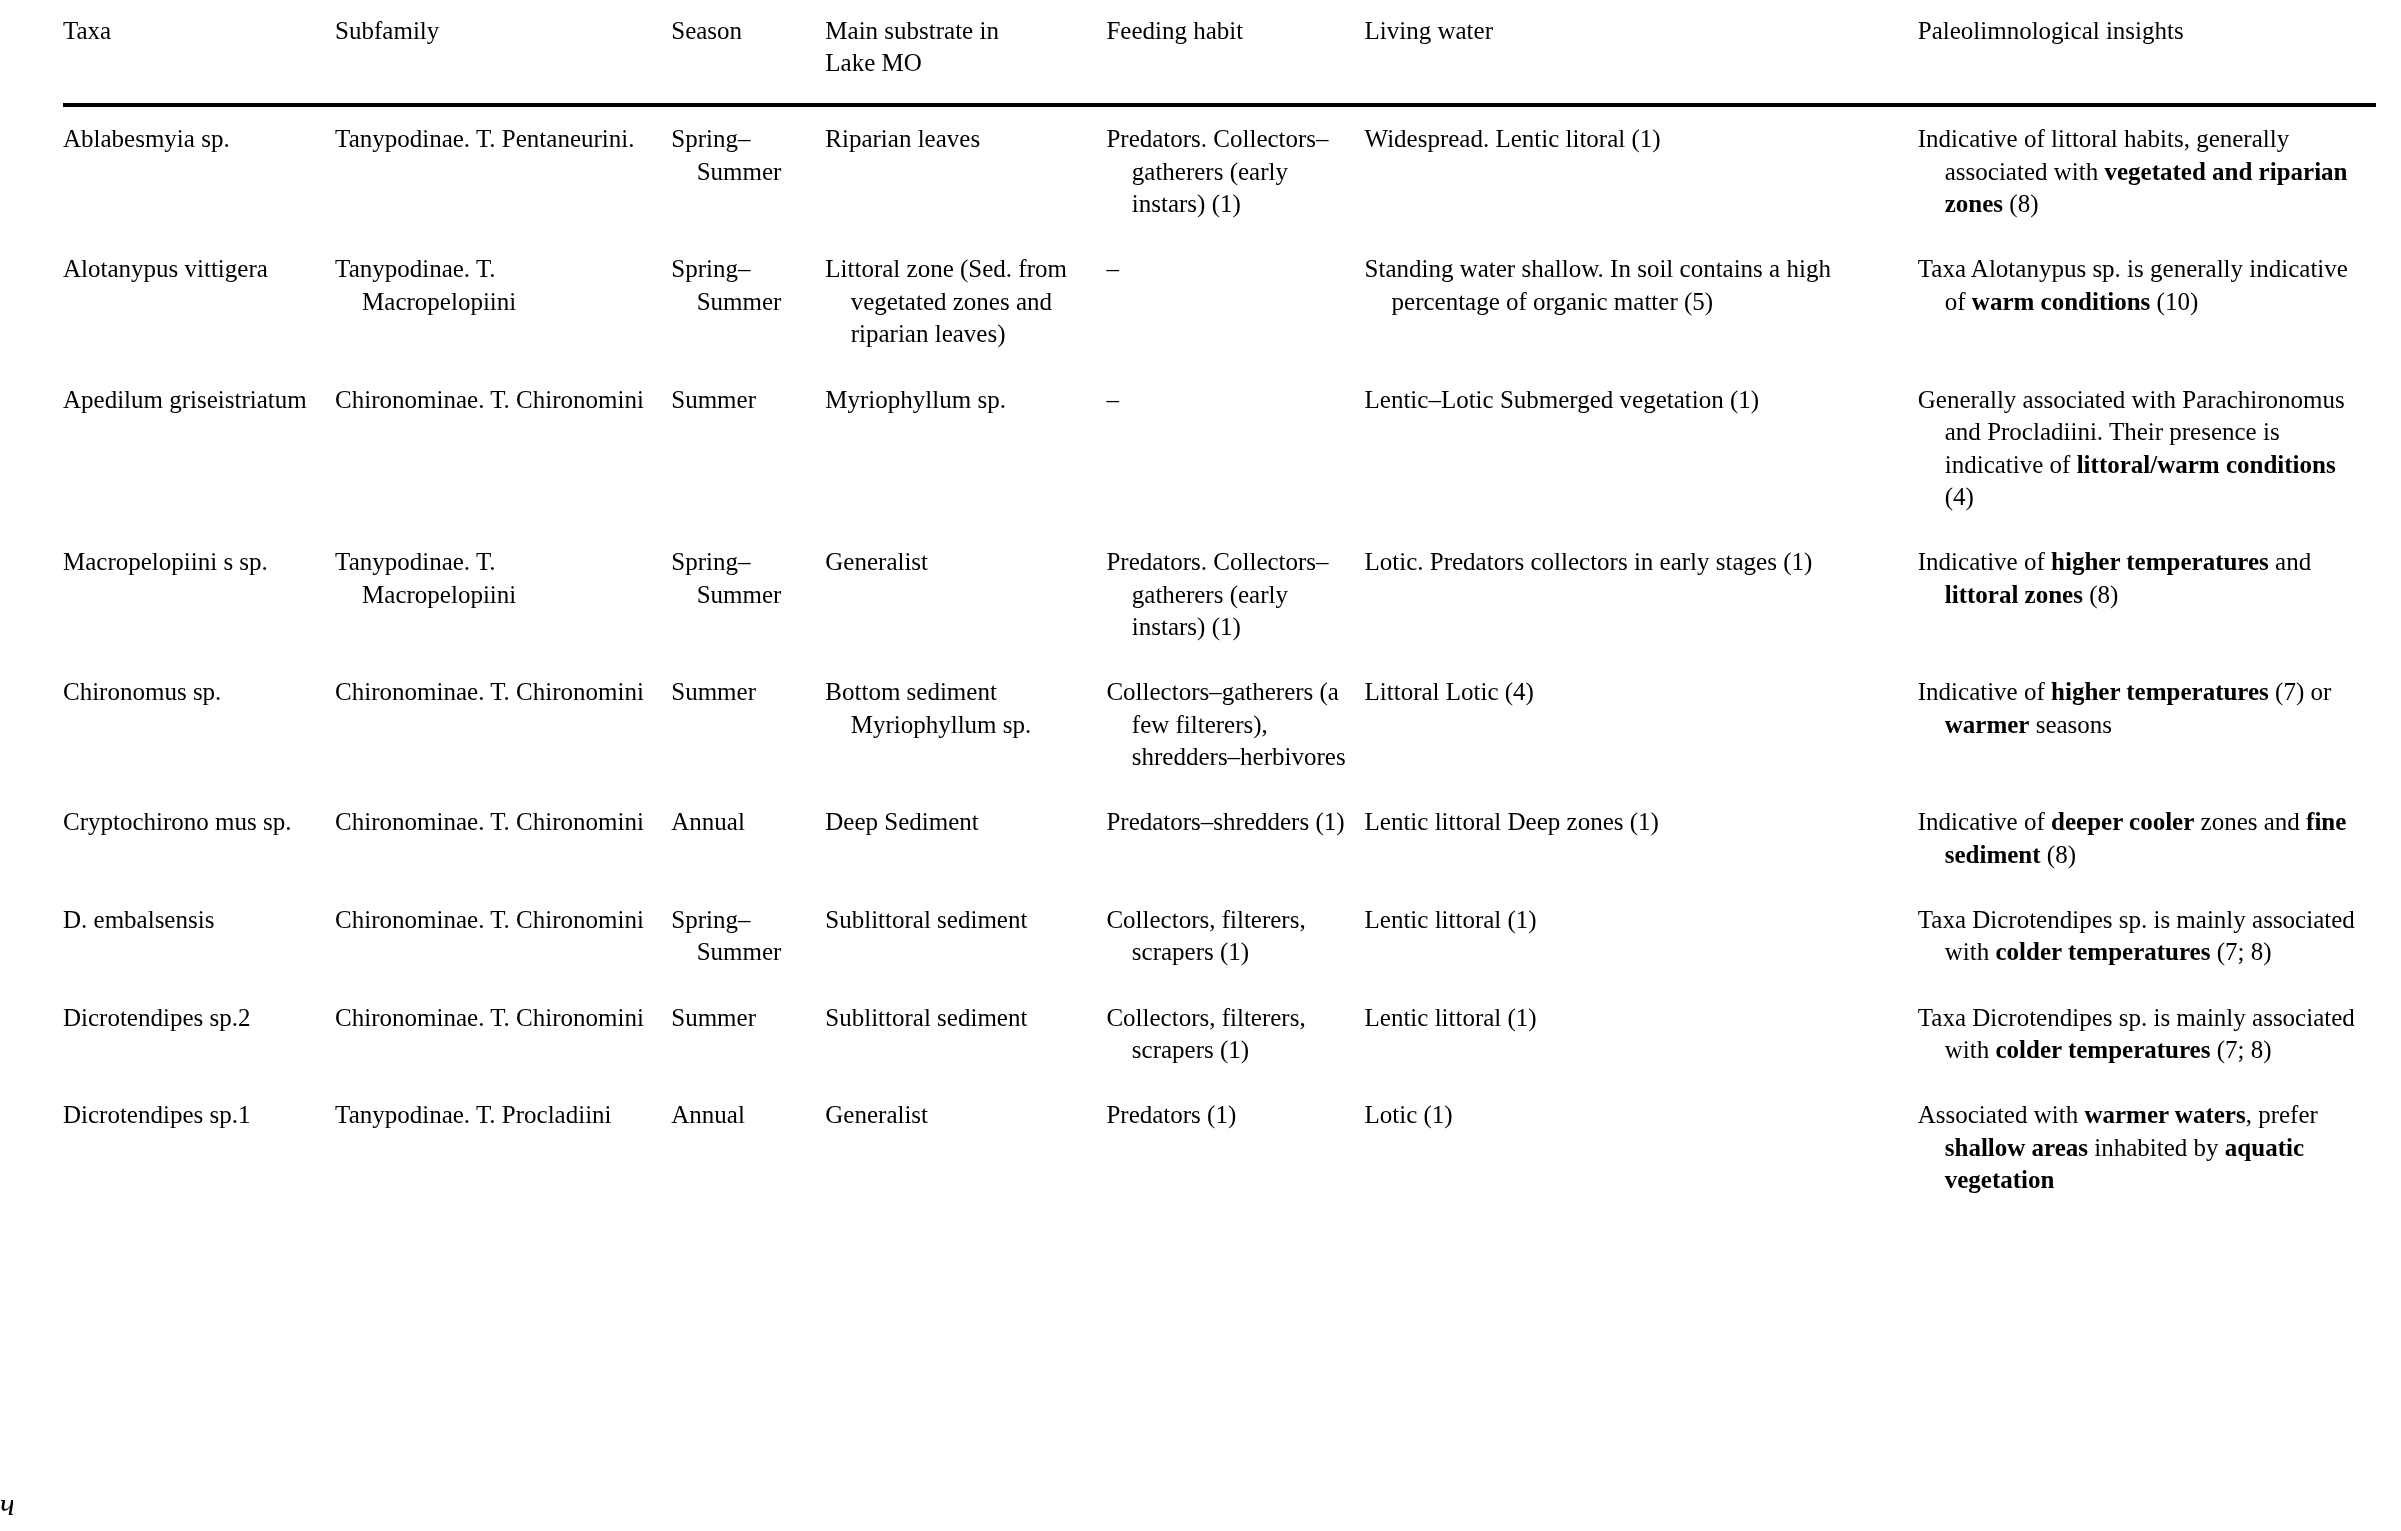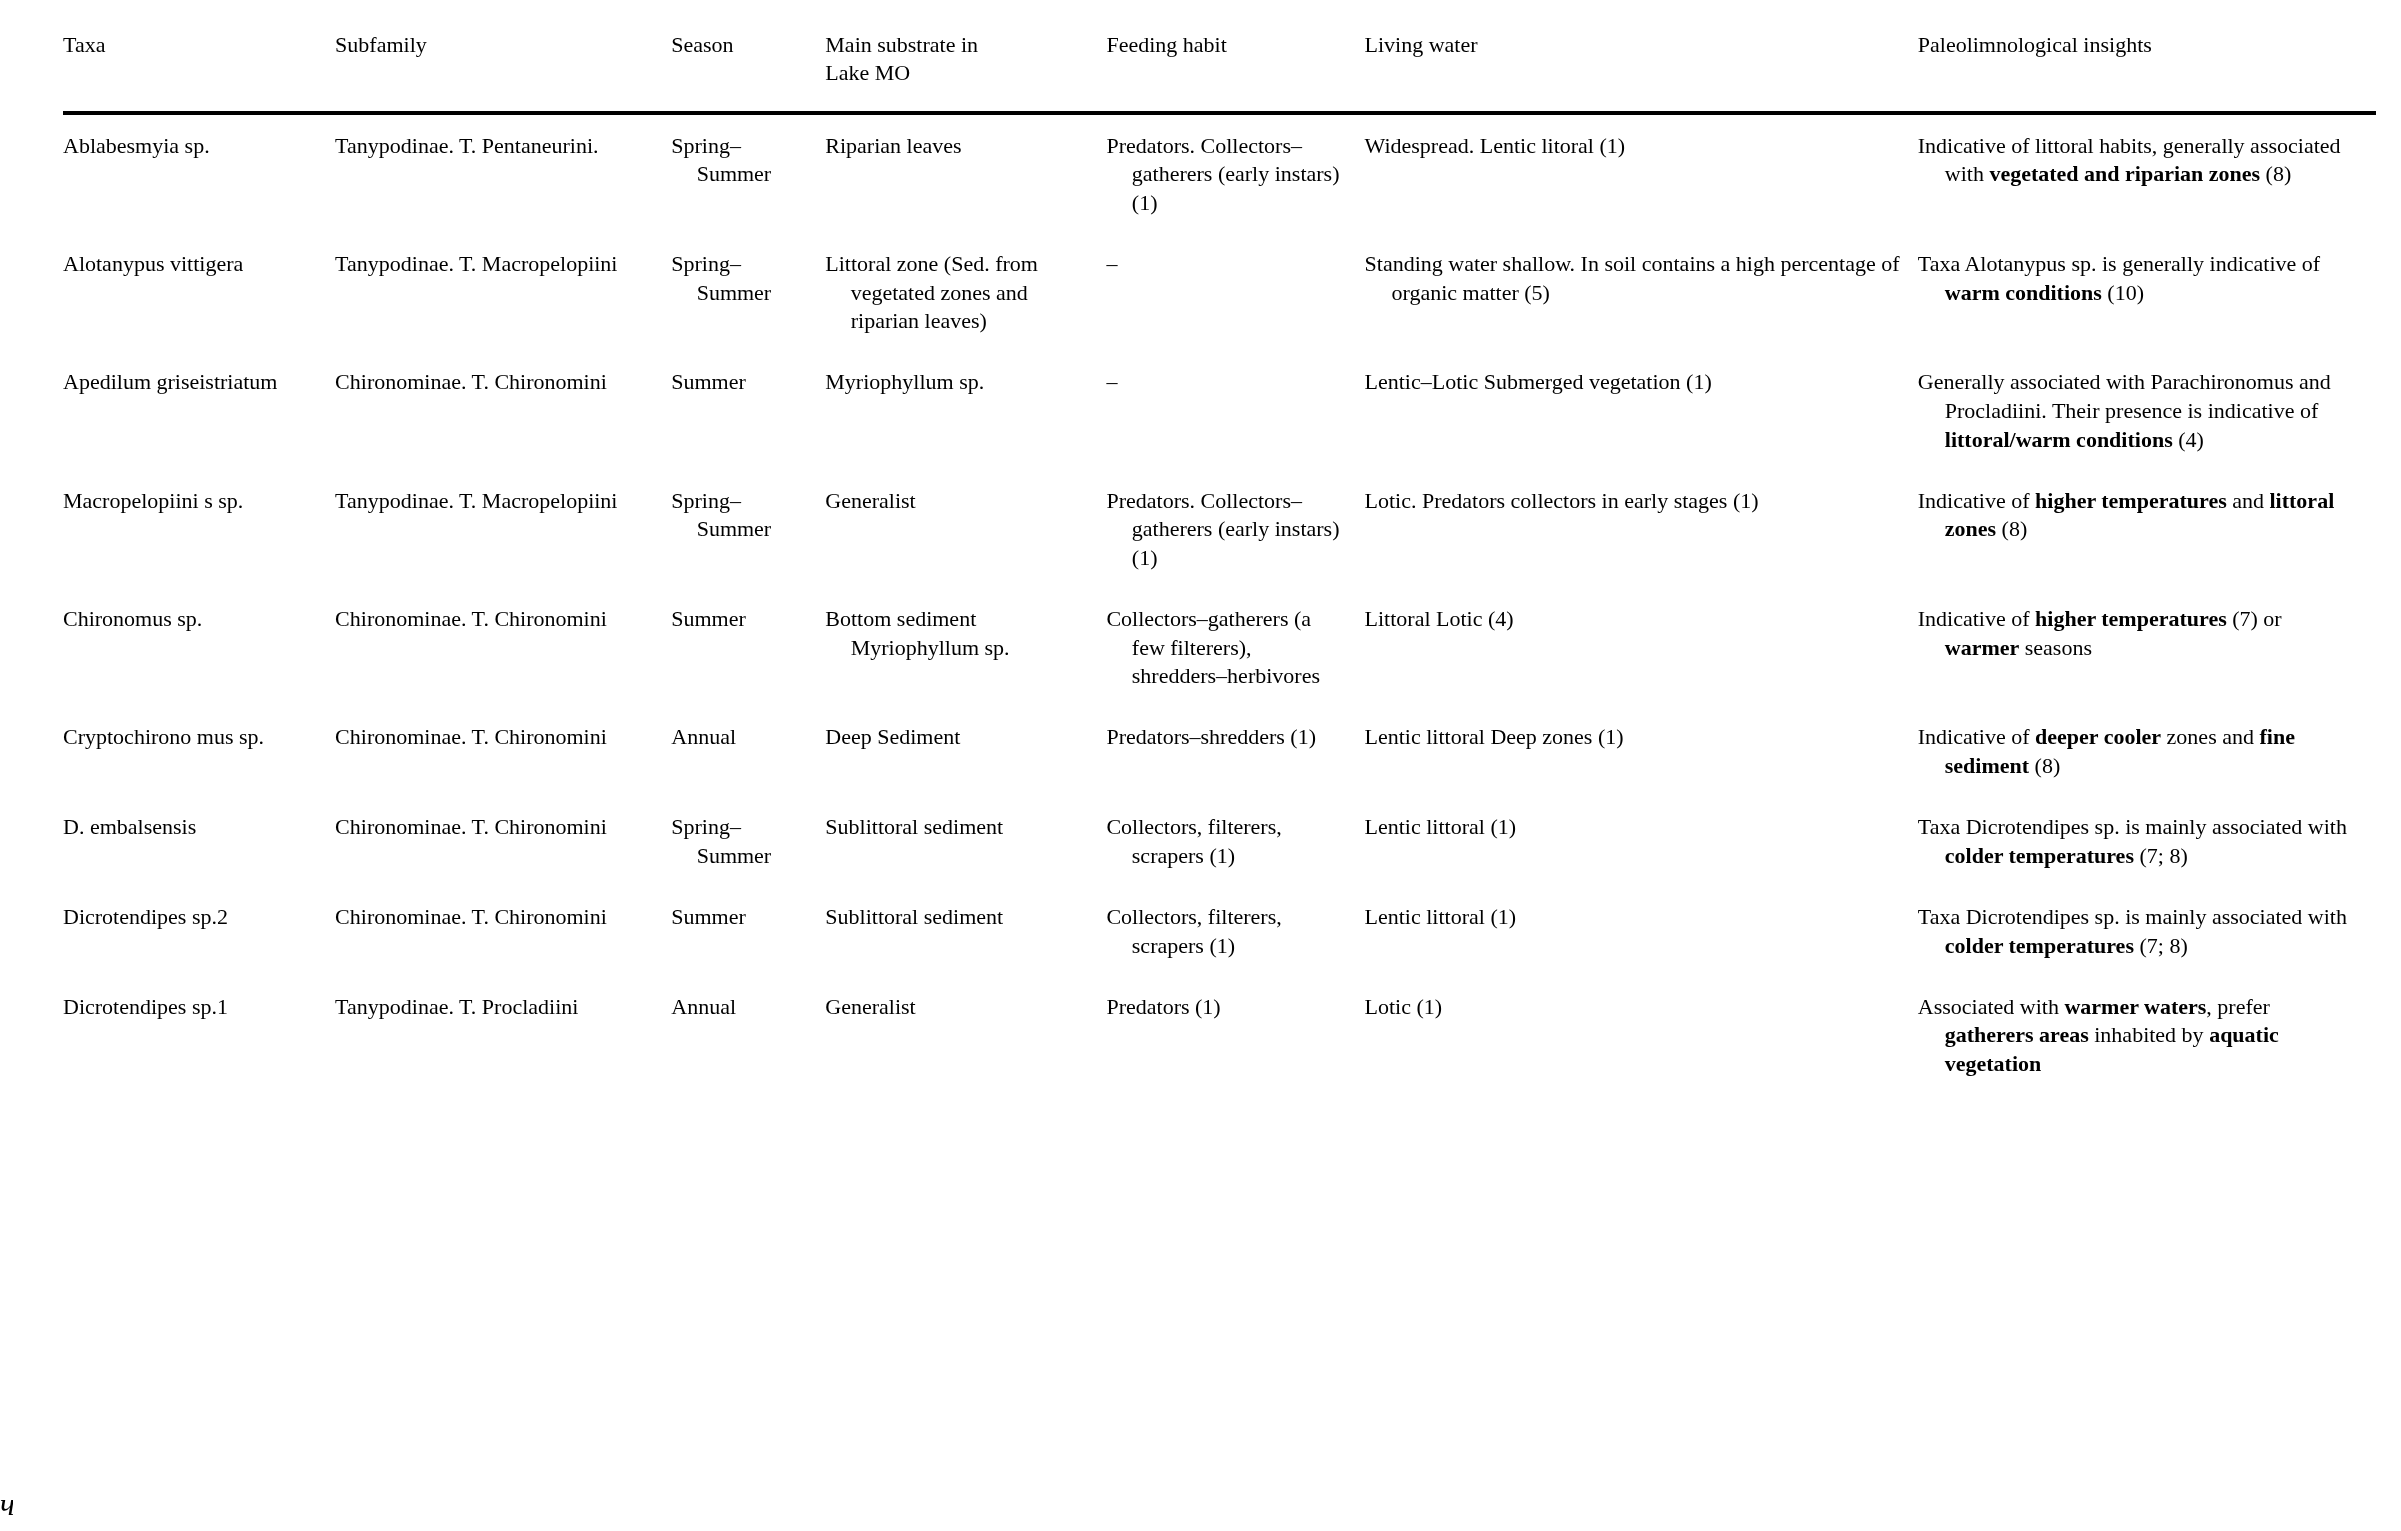--- a/index.html
+++ b/index.html
@@ -21,23 +21,22 @@
     height: 1532px;
     box-sizing: border-box;
     padding: 0 25.4px 0 63px;
     overflow: hidden;
   }
 
   table.taxa-table {
     width: 2313px;
     border-collapse: collapse;
     table-layout: fixed;
-    font-size: 22px;
+    font-size: 25px;
     line-height: 1.30;
-    margin-top: 16px;
   }
 
   
   col.c-taxa      { width: 272px; }
   col.c-subfam    { width: 336px; }
   col.c-season    { width: 154px; }
   col.c-substrate { width: 281px; }
   col.c-feeding   { width: 258px; }
   col.c-living    { width: 553px; }
   col.c-paleo     { width: 458px; }
@@ -327,21 +326,21 @@
           <td>
             <span class="hang">Generalist</span>
           </td>
           <td>
             <span class="hang">Predators (1)</span>
           </td>
           <td>
             <span class="hang wide">Lotic (1)</span>
           </td>
           <td>
-            <span class="hang wide"><span>Associated with </span><span class="bd">warmer waters</span><span>, prefer </span><span class="bd">gatherers areas</span><span> inhabited by </span><span class="bd">aquatic vegetation</span></span>
+            <span class="hang wide"><span>Associated with </span><span class="bd">warmer waters</span><span>, prefer </span><span class="bd">shallow areas</span><span> inhabited by </span><span class="bd">aquatic vegetation</span></span>
           </td>
         </tr>
       </tbody>
   </table>
 
   <div class="edge-artifact">ч</div>
 </div>
 
 
 </body></html>

